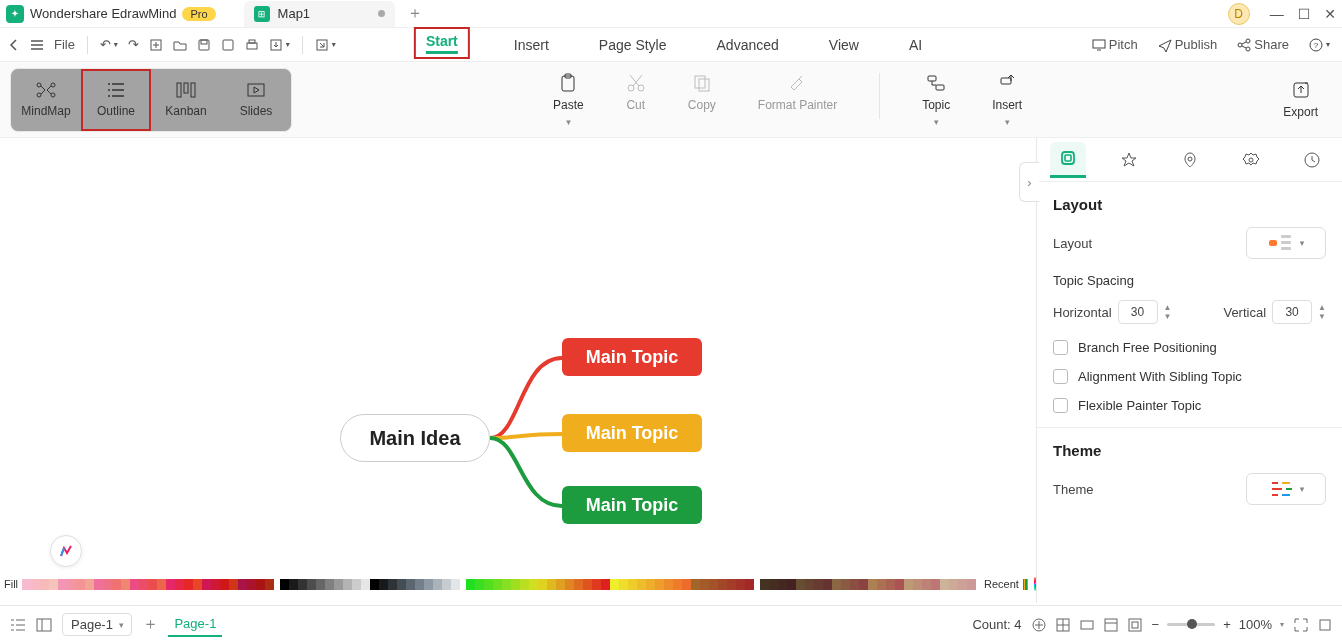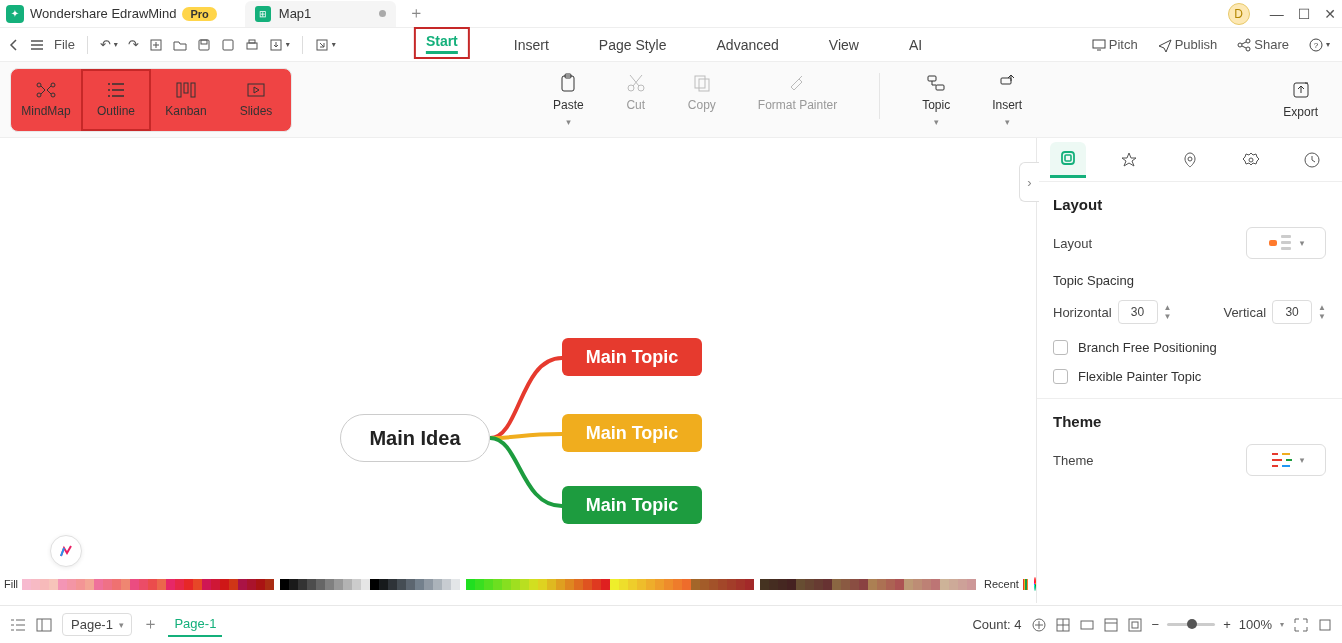--- a/index.html
+++ b/index.html
@@ -2,21 +2,21 @@
 <html><head>
 <meta charset="utf-8">
 <style>
 * { margin: 0; padding: 0; box-sizing: border-box; font-family: -apple-system, BlinkMacSystemFont, "Segoe UI", Arial, sans-serif; }
 body { width: 1342px; height: 643px; background: #fff; overflow: hidden; position: relative; font-size: 13px; color: #333; }
 
 
 .titlebar { height: 28px; display: flex; align-items: center; padding: 0 6px; border-bottom: 1px solid #eee; }
 .logo { width: 18px; height: 18px; background: #14b07b; border-radius: 4px; display: flex; align-items: center; justify-content: center; color: #fff; font-size: 10px; margin-right: 6px; }
 .app-name { font-size: 13px; color: #333; margin-right: 6px; }
-.pro-badge { background: #ffd54a; color: #333; font-size: 11px; padding: 1px 8px; border-radius: 10px; font-weight: 700; }
+.pro-badge { background: #ffd54a; color: #333; font-size: 11px; padding: 1px 8px; border-radius: 10px; font-weight: 400; }
 .tab-doc { margin-left: 28px; display: flex; align-items: center; background: #f5f5f5; height: 26px; padding: 0 10px; border-radius: 6px 6px 0 0; gap: 8px; }
 .tab-doc .doclogo { width: 16px; height: 16px; background: #14b07b; border-radius: 3px; display:flex;align-items:center;justify-content:center;color:#fff;font-size:9px;}
 .tab-doc .dot { width: 7px; height: 7px; background: #aaa; border-radius: 50%; margin-left: 60px; }
 .tab-add { margin-left: 12px; color: #888; font-size: 16px; }
 .titlebar .spacer { flex: 1; }
 .win-ctrl { display: flex; align-items: center; gap: 14px; color: #555; font-size: 14px;}
 .avatar { width: 22px; height: 22px; border-radius: 50%; background: #fde8b3; color: #b38600; display: flex; align-items: center; justify-content: center; font-size: 12px; border:1px solid #e8c96a; margin-right: 6px;}
 
 
 .toolbar { height: 34px; display: flex; align-items: center; padding: 0 8px; gap: 10px; border-bottom: 1px solid #eee; color: #555;}
@@ -24,21 +24,21 @@
 .tb-btn { display: flex; align-items: center; gap: 3px; cursor: pointer; color:#555; }
 .menu-tabs { position:absolute; left: 50%; transform: translateX(-50%); display: flex; gap: 38px; font-size: 14px; }
 .menu-tab { color: #444; padding: 6px 6px; cursor: pointer; }
 .menu-tab.start { color: #14b07b; border-bottom: 3px solid #14b07b; font-weight: 600; }
 .menu-tab.start-wrap { border: 2px solid #c62828; padding: 2px 10px; margin-top:-4px;}
 .right-tools { position: absolute; right: 12px; display: flex; gap: 20px; align-items: center; color: #444; }
 .right-tools .tb-btn svg{width:14px;height:14px;}
 
 
 .ribbon { height: 76px; display: flex; align-items: center; padding: 4px 10px; gap: 0; border-bottom: 1px solid #eee; background:#fafafa;}
-.view-group { border: 1px solid #e8e8e8; background: #ef4444; border-radius: 8px; display: flex; height: 64px; overflow:hidden;}
+.view-group { border: 1px solid #e8e8e8; background: #a3a3a3; border-radius: 8px; display: flex; height: 64px; overflow:hidden;}
 .view-btn { width: 70px; display: flex; flex-direction: column; align-items: center; justify-content: center; gap: 5px; font-size: 12px; color: #333; cursor:pointer;}
 .view-btn.outline { border: 2px solid #c62828; }
 .ribbon-right { flex:1; display:flex; justify-content:center; gap: 42px; }
 .rb-btn { display: flex; flex-direction: column; align-items: center; gap: 5px; font-size: 12px; color: #999; cursor:pointer;}
 .rb-btn.dark { color: #333; }
 .rb-btn .caret{font-size:9px;color:#888;}
 .export-btn { margin-left:auto; display:flex;flex-direction:column;align-items:center;gap:5px;font-size:12px;color:#333; padding-right:14px;}
 
 
 .canvas { position: absolute; top: 140px; left: 0; right: 306px; bottom: 54px; background: #fff; }
@@ -392,20 +392,24 @@
         <div class="numbox">30</div>
         <div class="spin">
             <span>▲</span>
             <span>▼</span>
           </div>
       </div>
     </div>
     <div class="chk">
         <div class="box"></div>
         <span>Branch Free Positioning</span>
+      </div>
+    <div class="chk">
+        <div class="box"></div>
+        <span>Alignment With Sibling Topic</span>
       </div>
     <div class="chk">
         <div class="box"></div>
         <span>Flexible Painter Topic</span>
       </div>
     <div class="divider"></div>
     <h3>Theme</h3>
     <div class="row">
       <span>Theme</span>
       <div class="layout-sel">

